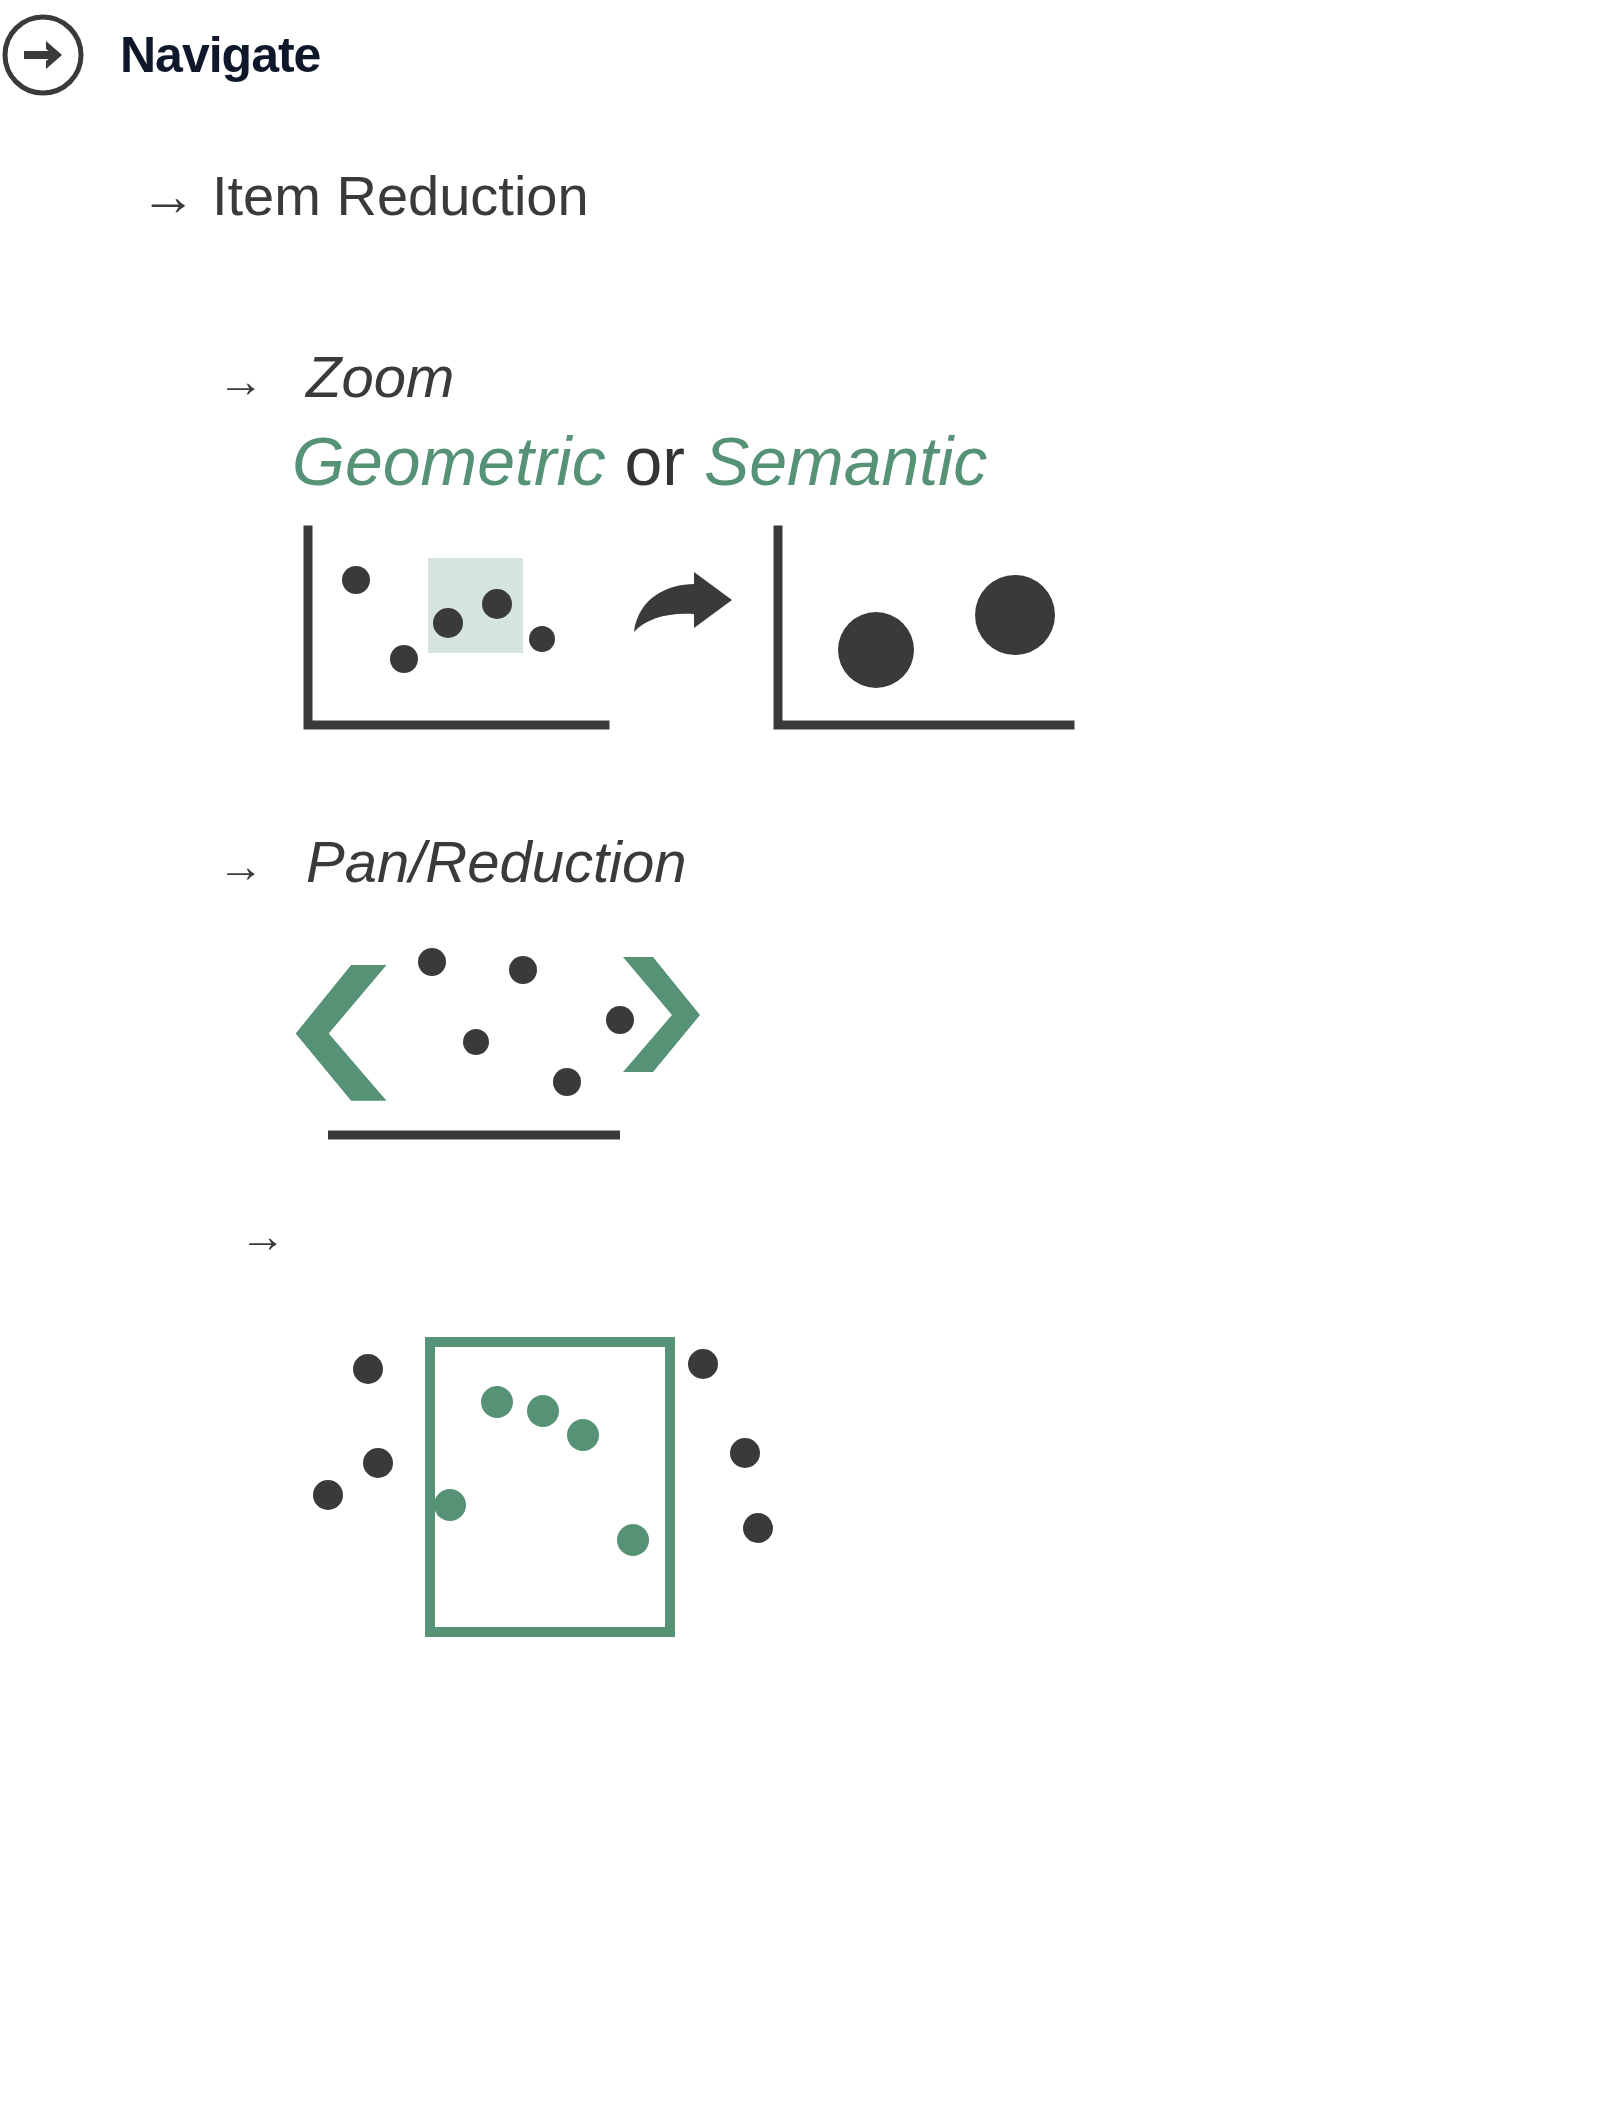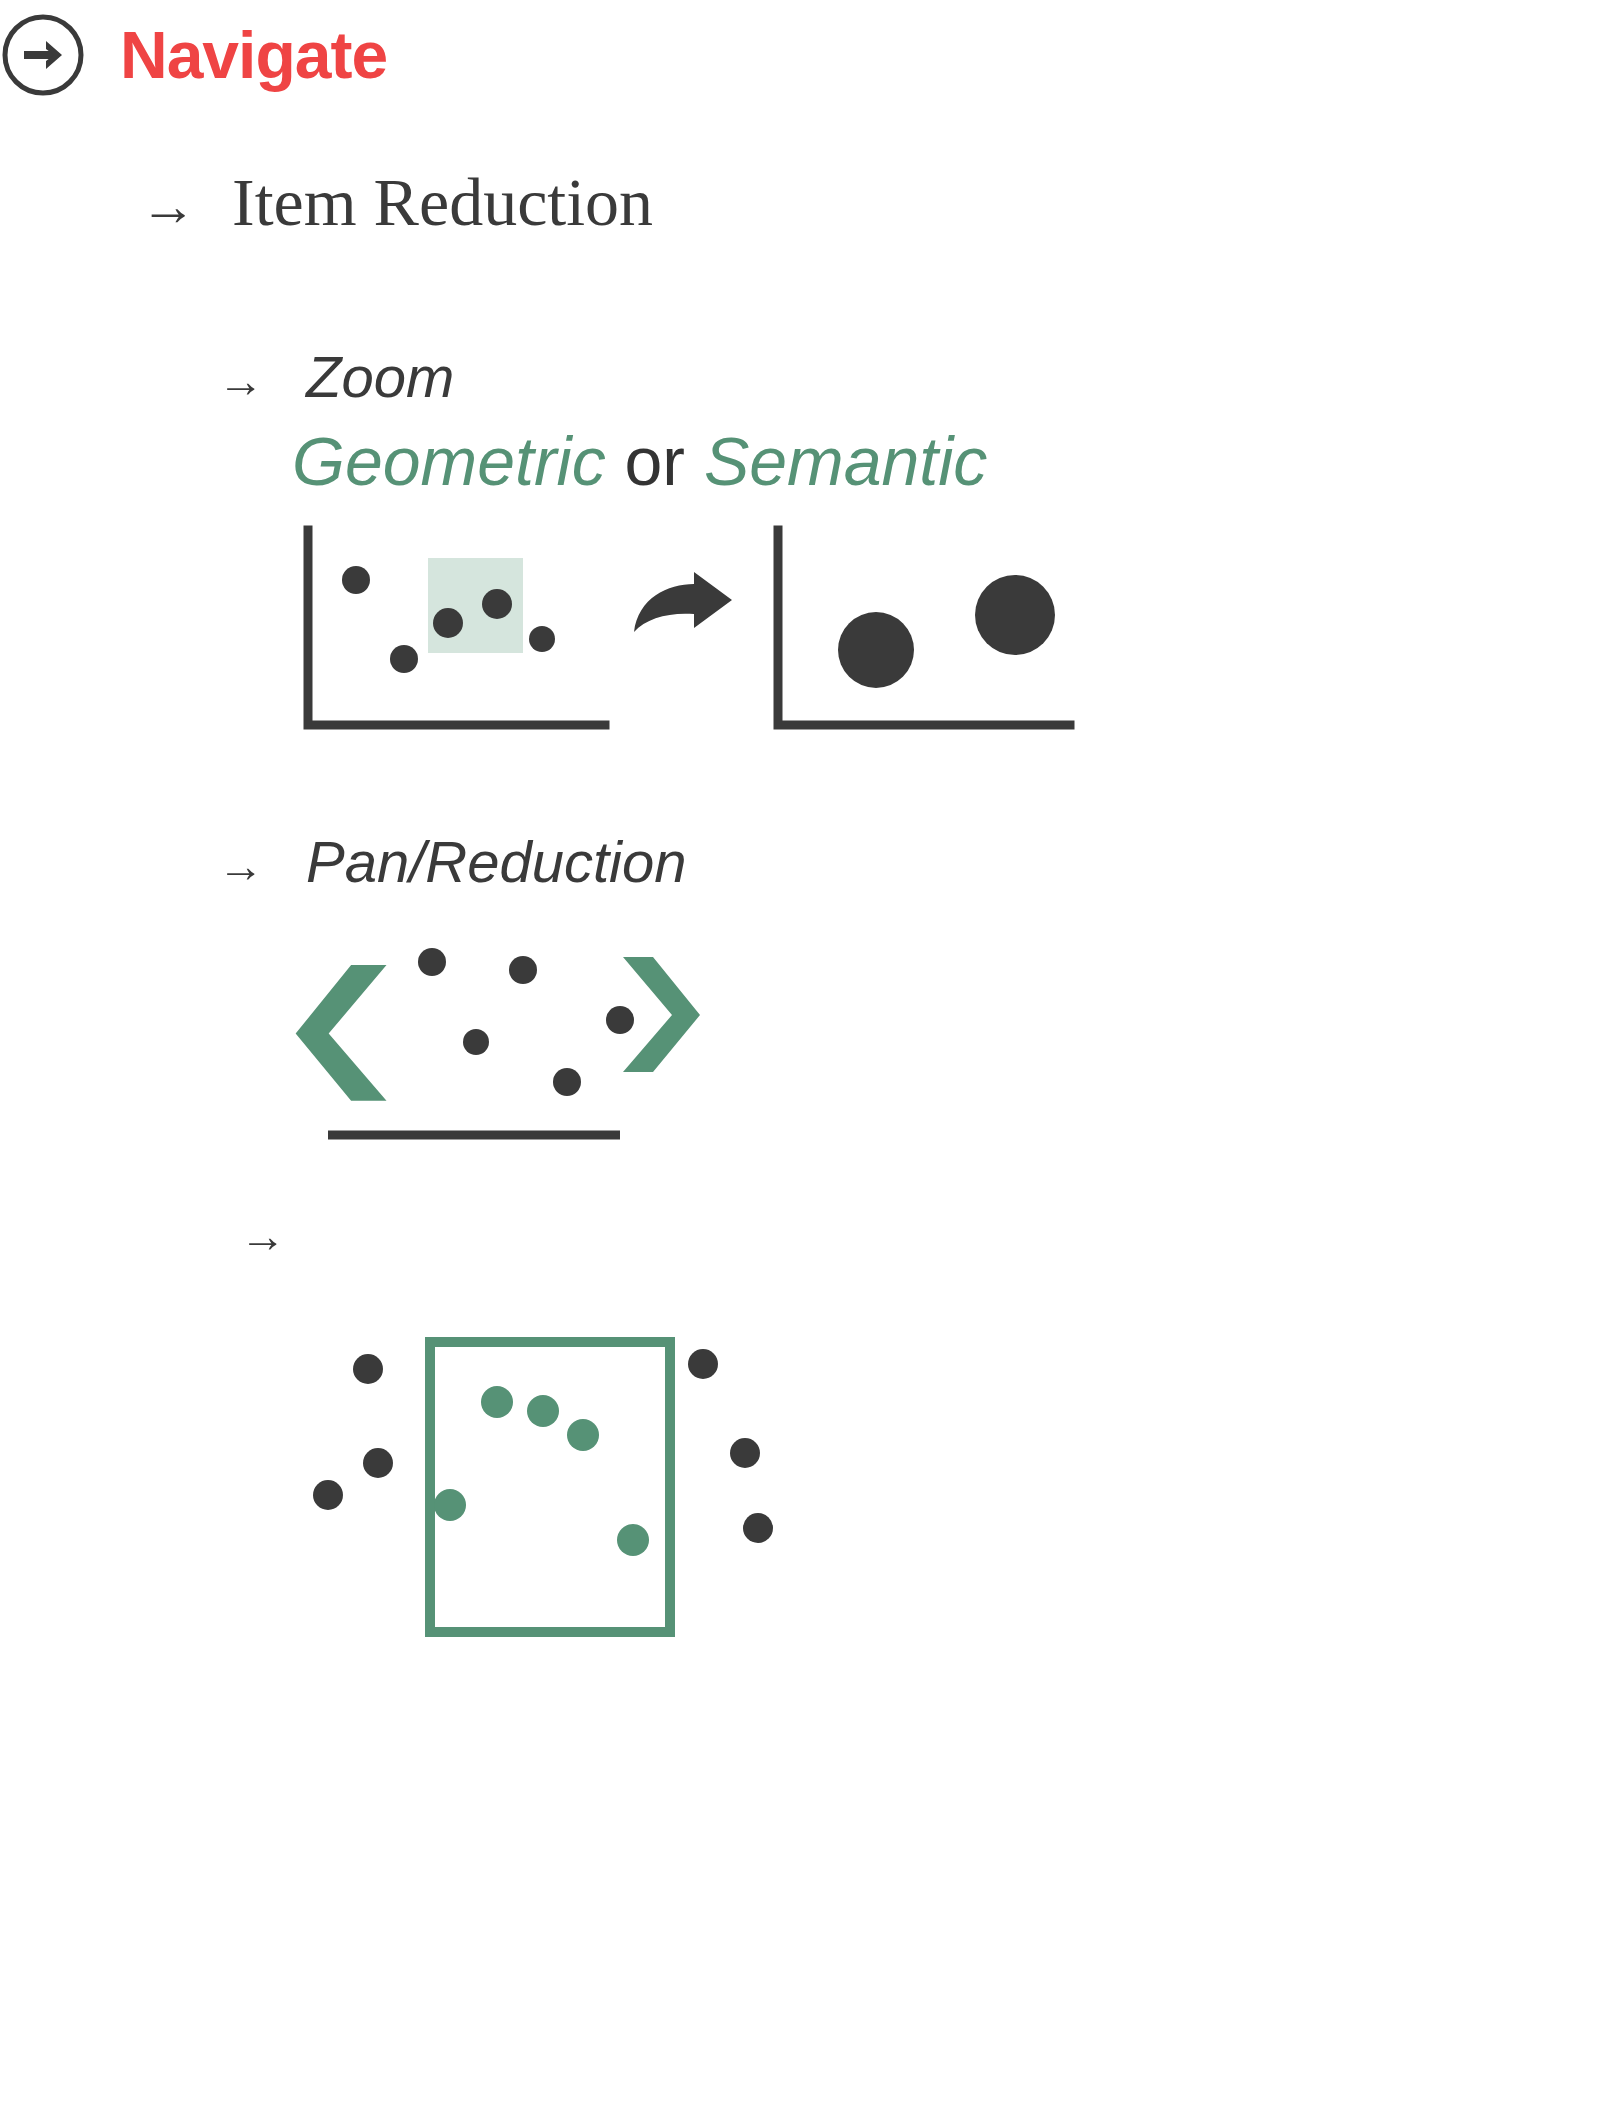--- a/index.html
+++ b/index.html
@@ -24,23 +24,23 @@
     display: flex;
     align-items: center;
   }
   .title-badge {
     width: 82px;
     height: 82px;
     flex: 0 0 auto;
     margin-left: 2px;
   }
   .title-text {
-    font-size: 66px;
+    font-size: 50px;
     font-weight: bold;
-    color: #ef4444;
+    color: #0f172a;
     letter-spacing: -1px;
     margin-left: 36px;
     line-height: 1;
     white-space: nowrap;
   }
 
   
   .bullet-row {
     position: absolute;
     display: flex;
@@ -59,24 +59,23 @@
     color: #3a3a3a;
   }
 
   
   #row-item-reduction {
     left: 140px;
     top: 168px;
   }
   #row-item-reduction .bullet-arrow { font-size: 56px; }
   #row-item-reduction .bullet-label {
-    font-size: 68px;
-    margin-left: 36px;
+    font-size: 56px;
+    margin-left: 16px;
     font-weight: normal;
-    font-family: Liberation Serif, serif;
   }
 
   
   .row-l2 .bullet-arrow { font-size: 46px; }
   .row-l2 .bullet-label {
     font-size: 58px;
     margin-left: 42px;
     font-style: italic;
   }
   #row-zoom { left: 218px; top: 348px; }

